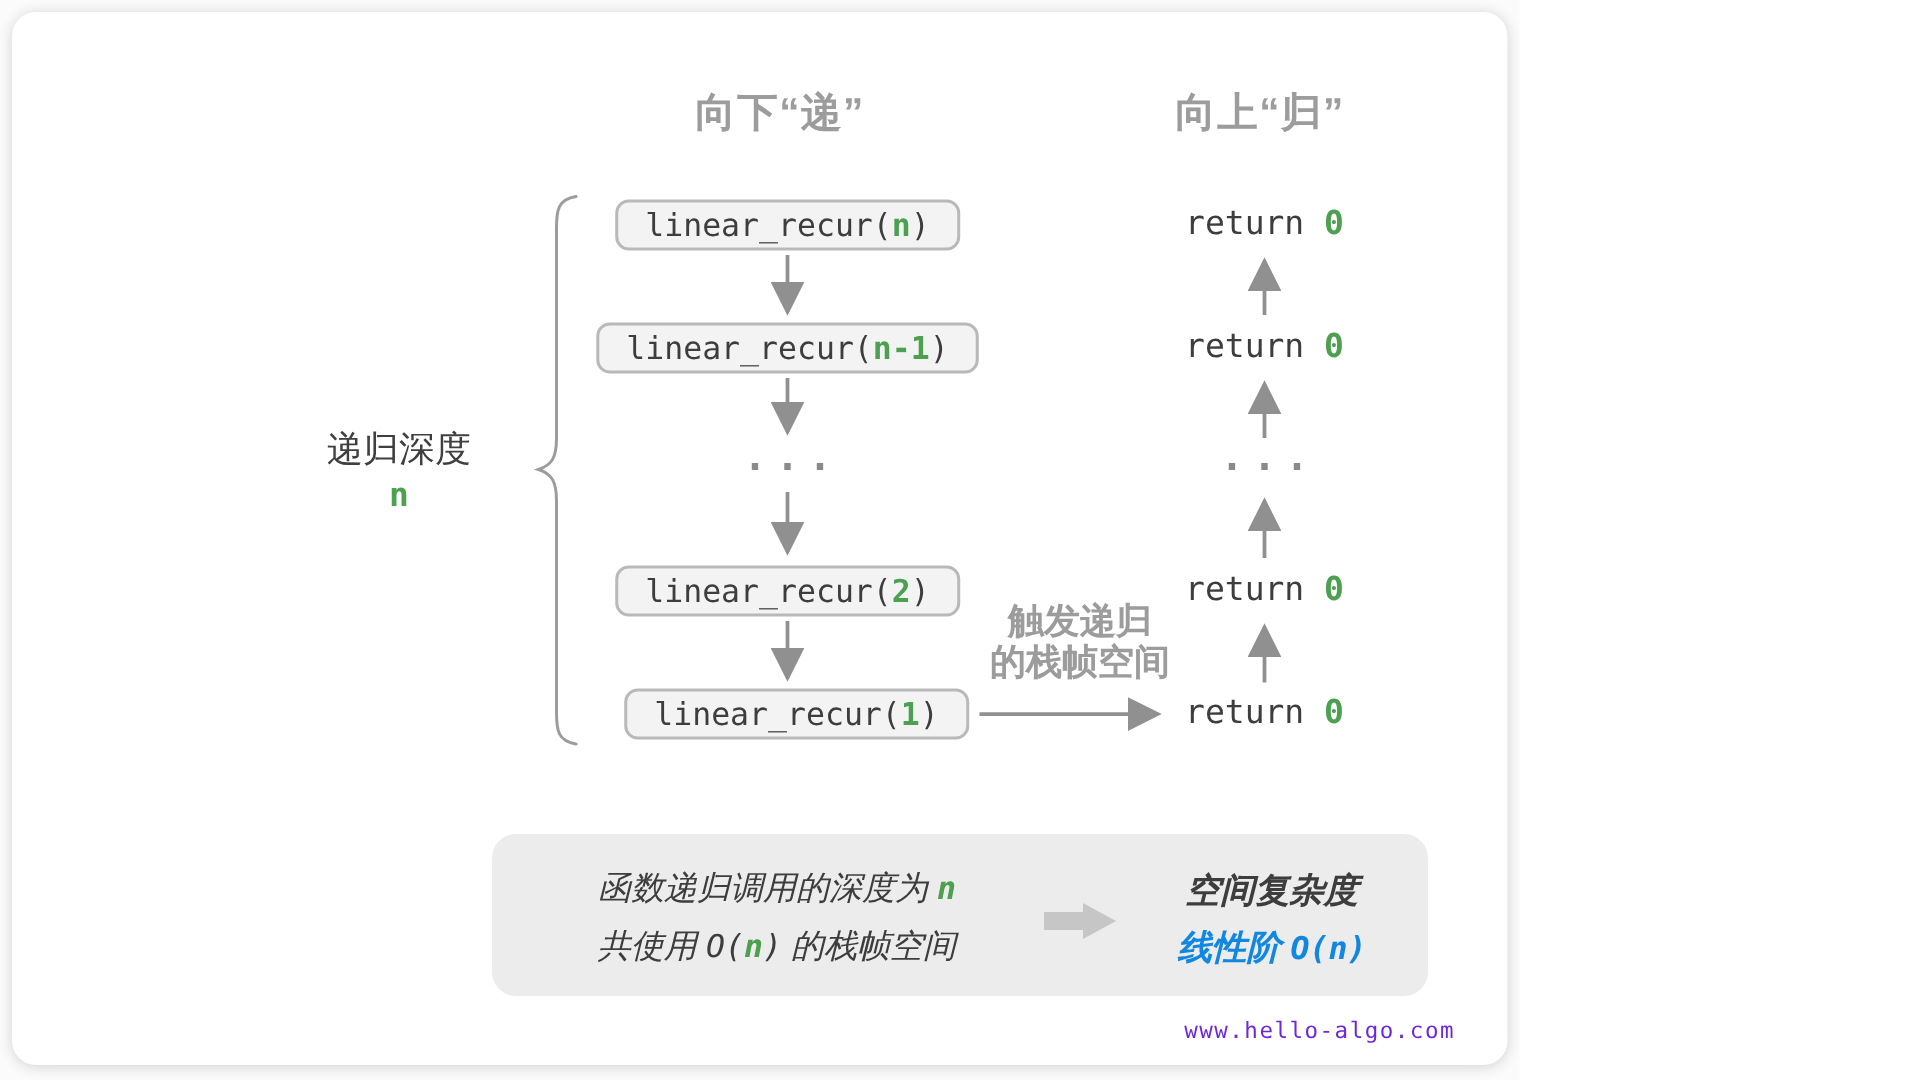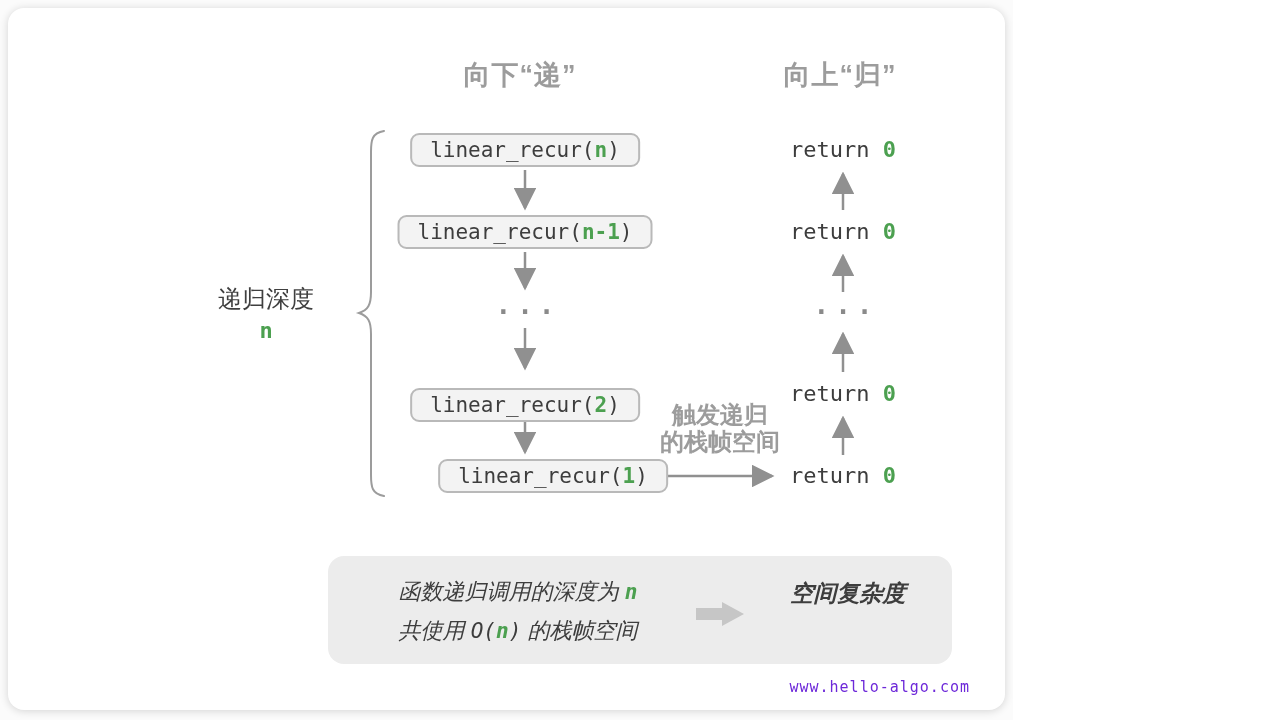--- a/index.html
+++ b/index.html
@@ -94,22 +94,22 @@
 
   <div class="abs cx col-header" style="left:520px; top:57px;">向下“递”</div>
   <div class="abs cx col-header" style="left:840px; top:57px;">向上“归”</div>
 
   <div class="abs cx depth-title" style="left:266px; top:283px;">递归深度</div>
   <div class="abs cx depth-value" style="left:266px; top:318px;">n</div>
 
   <div class="abs cx call-box" style="left:525px; top:133px;"><span>linear_recur(</span><span class="arg">n</span><span>)</span></div>
   <div class="abs cx call-box" style="left:525px; top:215px;"><span>linear_recur(</span><span class="arg">n-1</span><span>)</span></div>
   <div class="abs cx ellipsis-row" style="left:528px; top:292px;">...</div>
-  <div class="abs cx call-box" style="left:525px; top:377px;margin-top:11px;"><span>linear_recur(</span><span class="arg">2</span><span>)</span></div>
-  <div class="abs cx call-box" style="left:553px; top:459px;"><span>linear_recur(</span><span class="arg">1</span><span>)</span></div>
+  <div class="abs cx call-box" style="left:525px; top:377px;"><span>linear_recur(</span><span class="arg">2</span><span>)</span></div>
+  <div class="abs cx call-box" style="left:531px; top:459px;"><span>linear_recur(</span><span class="arg">1</span><span>)</span></div>
 
   <div class="abs cx return-row" style="left:843px; top:137px;"><span>return </span><span class="arg">0</span></div>
   <div class="abs cx return-row" style="left:843px; top:219px;"><span>return </span><span class="arg">0</span></div>
   <div class="abs cx ellipsis-row" style="left:846px; top:292px;">...</div>
   <div class="abs cx return-row" style="left:843px; top:381px;"><span>return </span><span class="arg">0</span></div>
   <div class="abs cx return-row" style="left:843px; top:463px;"><span>return </span><span class="arg">0</span></div>
 
   <div class="abs cx trigger-label" style="left:708px; top:401px;">
     <div>触发递归</div>
     <div>的栈帧空间</div>
@@ -118,16 +118,17 @@
   <div class="abs summary-box">
     <div class="abs summary-left summary-line" style="top:21px;"><span>函数递归调用的深度为 </span><span class="arg summary-code">n</span></div>
     <div class="abs summary-left summary-line" style="top:60px;"><span>共使用 </span><span class="summary-code">O(</span><span class="arg summary-code">n</span><span class="summary-code">)</span><span> 的栈帧空间</span></div>
 
     <div class="abs" style="left:368px; top:46px; width:48px; height:24px;">
       <div class="block-arrow-body"></div>
       <div class="block-arrow-head"></div>
     </div>
 
     <div class="abs summary-line result-title" style="left:430px; width:180px; top:22px;">空间复杂度</div>
+    <div class="abs summary-line result-value" style="left:430px; width:180px; top:60px;"><span>线性阶 </span><span class="summary-code">O(n)</span></div>
   </div>
 
   <div class="abs watermark" style="right:43px; top:678px;">www.hello-algo.com</div>
 </div>
 
 </body></html>

